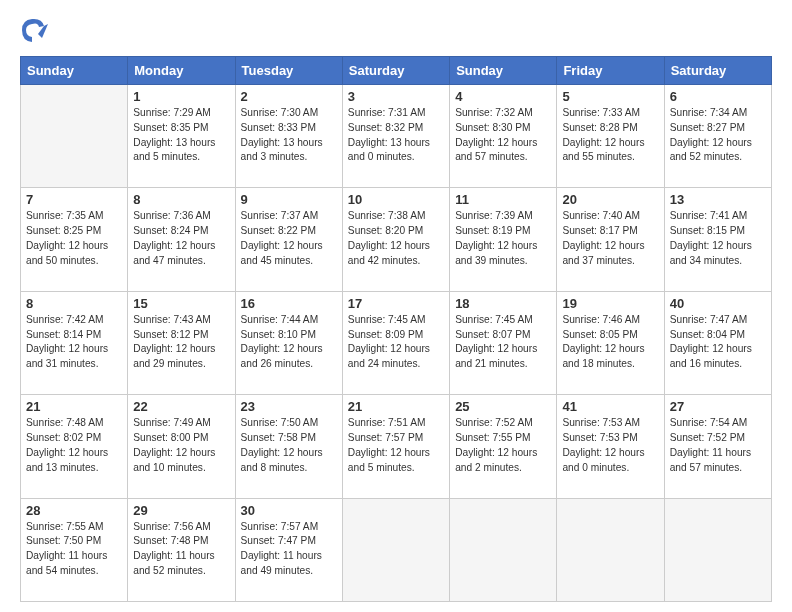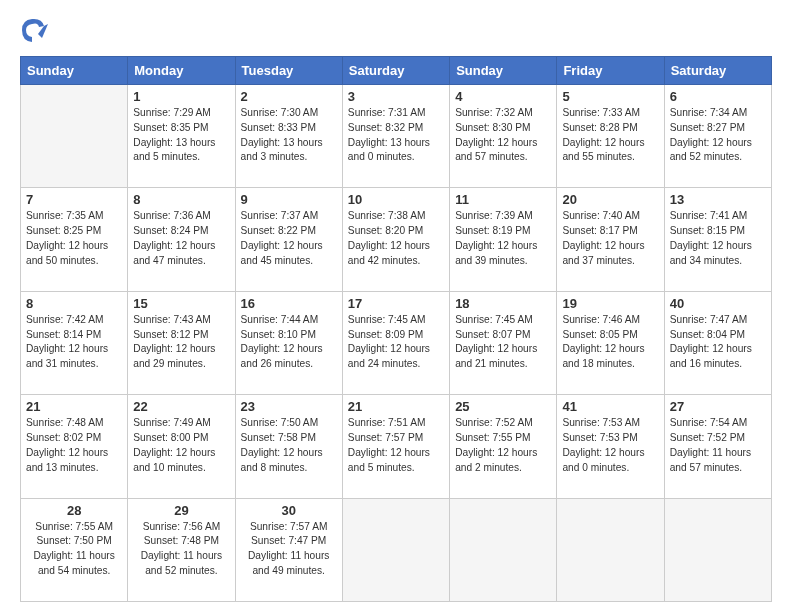--- a/index.html
+++ b/index.html
@@ -90,21 +90,20 @@
       display: block;
       margin-bottom: 2px;
     }
     .day-info {
       line-height: 1.45;
       font-size: 10.2px;
       color: #333;
     }
     .calendar tbody tr:last-child td {
       height: 75px;
-      text-align: center;
     }
   </style>
 </head>
 <body>
 
 <div class="page">
   <div class="header">
     <div class="logo">
       <svg class="logo-icon" viewBox="0 0 28 28" xmlns="http://www.w3.org/2000/svg">
         <path d="M2 14 Q2 4 12 3 L12 8 Q6 9 6 14 Q6 20 12 21 L12 26 Q2 25 2 14Z" fill="#4472C4"></path>

